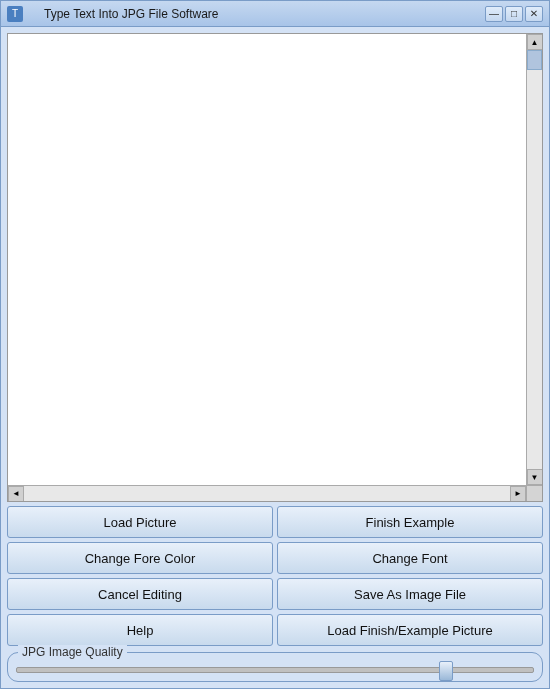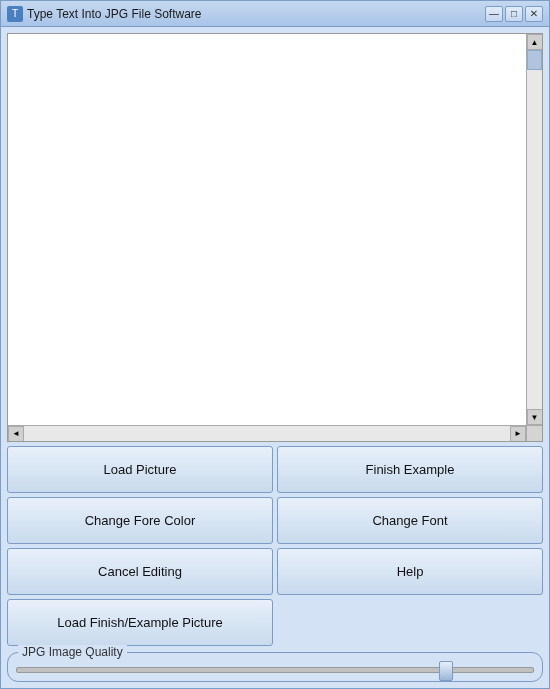--- a/index.html
+++ b/index.html
@@ -51,20 +51,21 @@
       display: flex;
       align-items: center;
       justify-content: center;
       font-size: 10px;
       color: white;
     }
 
     .title-text {
       font-size: 12px;
       color: #1a1a1a;
+      margin-left: 17px;
     }
 
     .title-bar-buttons {
       display: flex;
       gap: 2px;
     }
 
     .title-btn {
       width: 18px;
       height: 16px;
@@ -180,21 +181,21 @@
     }
 
     .buttons-grid {
       display: grid;
       grid-template-columns: 1fr 1fr;
       gap: 4px;
       flex-shrink: 0;
     }
 
     .action-btn {
-      height: 47px;
+      height: 32px;
       background: linear-gradient(to bottom, #e8f0fa, #c8daed);
       border: 1px solid #7a9cc7;
       border-radius: 3px;
       cursor: pointer;
       font-size: 13px;
       color: #111;
       display: flex;
       align-items: center;
       justify-content: center;
       font-family: Arial, sans-serif;
@@ -283,20 +284,21 @@
       </div>
       <div class="scroll-corner"></div>
     </div>
 
     <div class="buttons-grid">
       <button class="action-btn">Load Picture</button>
       <button class="action-btn">Finish Example</button>
       <button class="action-btn">Change Fore Color</button>
       <button class="action-btn">Change Font</button>
       <button class="action-btn">Cancel Editing</button>
+      <button class="action-btn">Save As Image File</button>
       <button class="action-btn">Help</button>
       <button class="action-btn">Load Finish/Example Picture</button>
     </div>
 
     <div class="quality-section">
       <span class="quality-legend">JPG Image Quality</span>
       <div class="slider-container">
         <div class="slider-track-visual">
           <div class="slider-thumb-visual"></div>
         </div>

